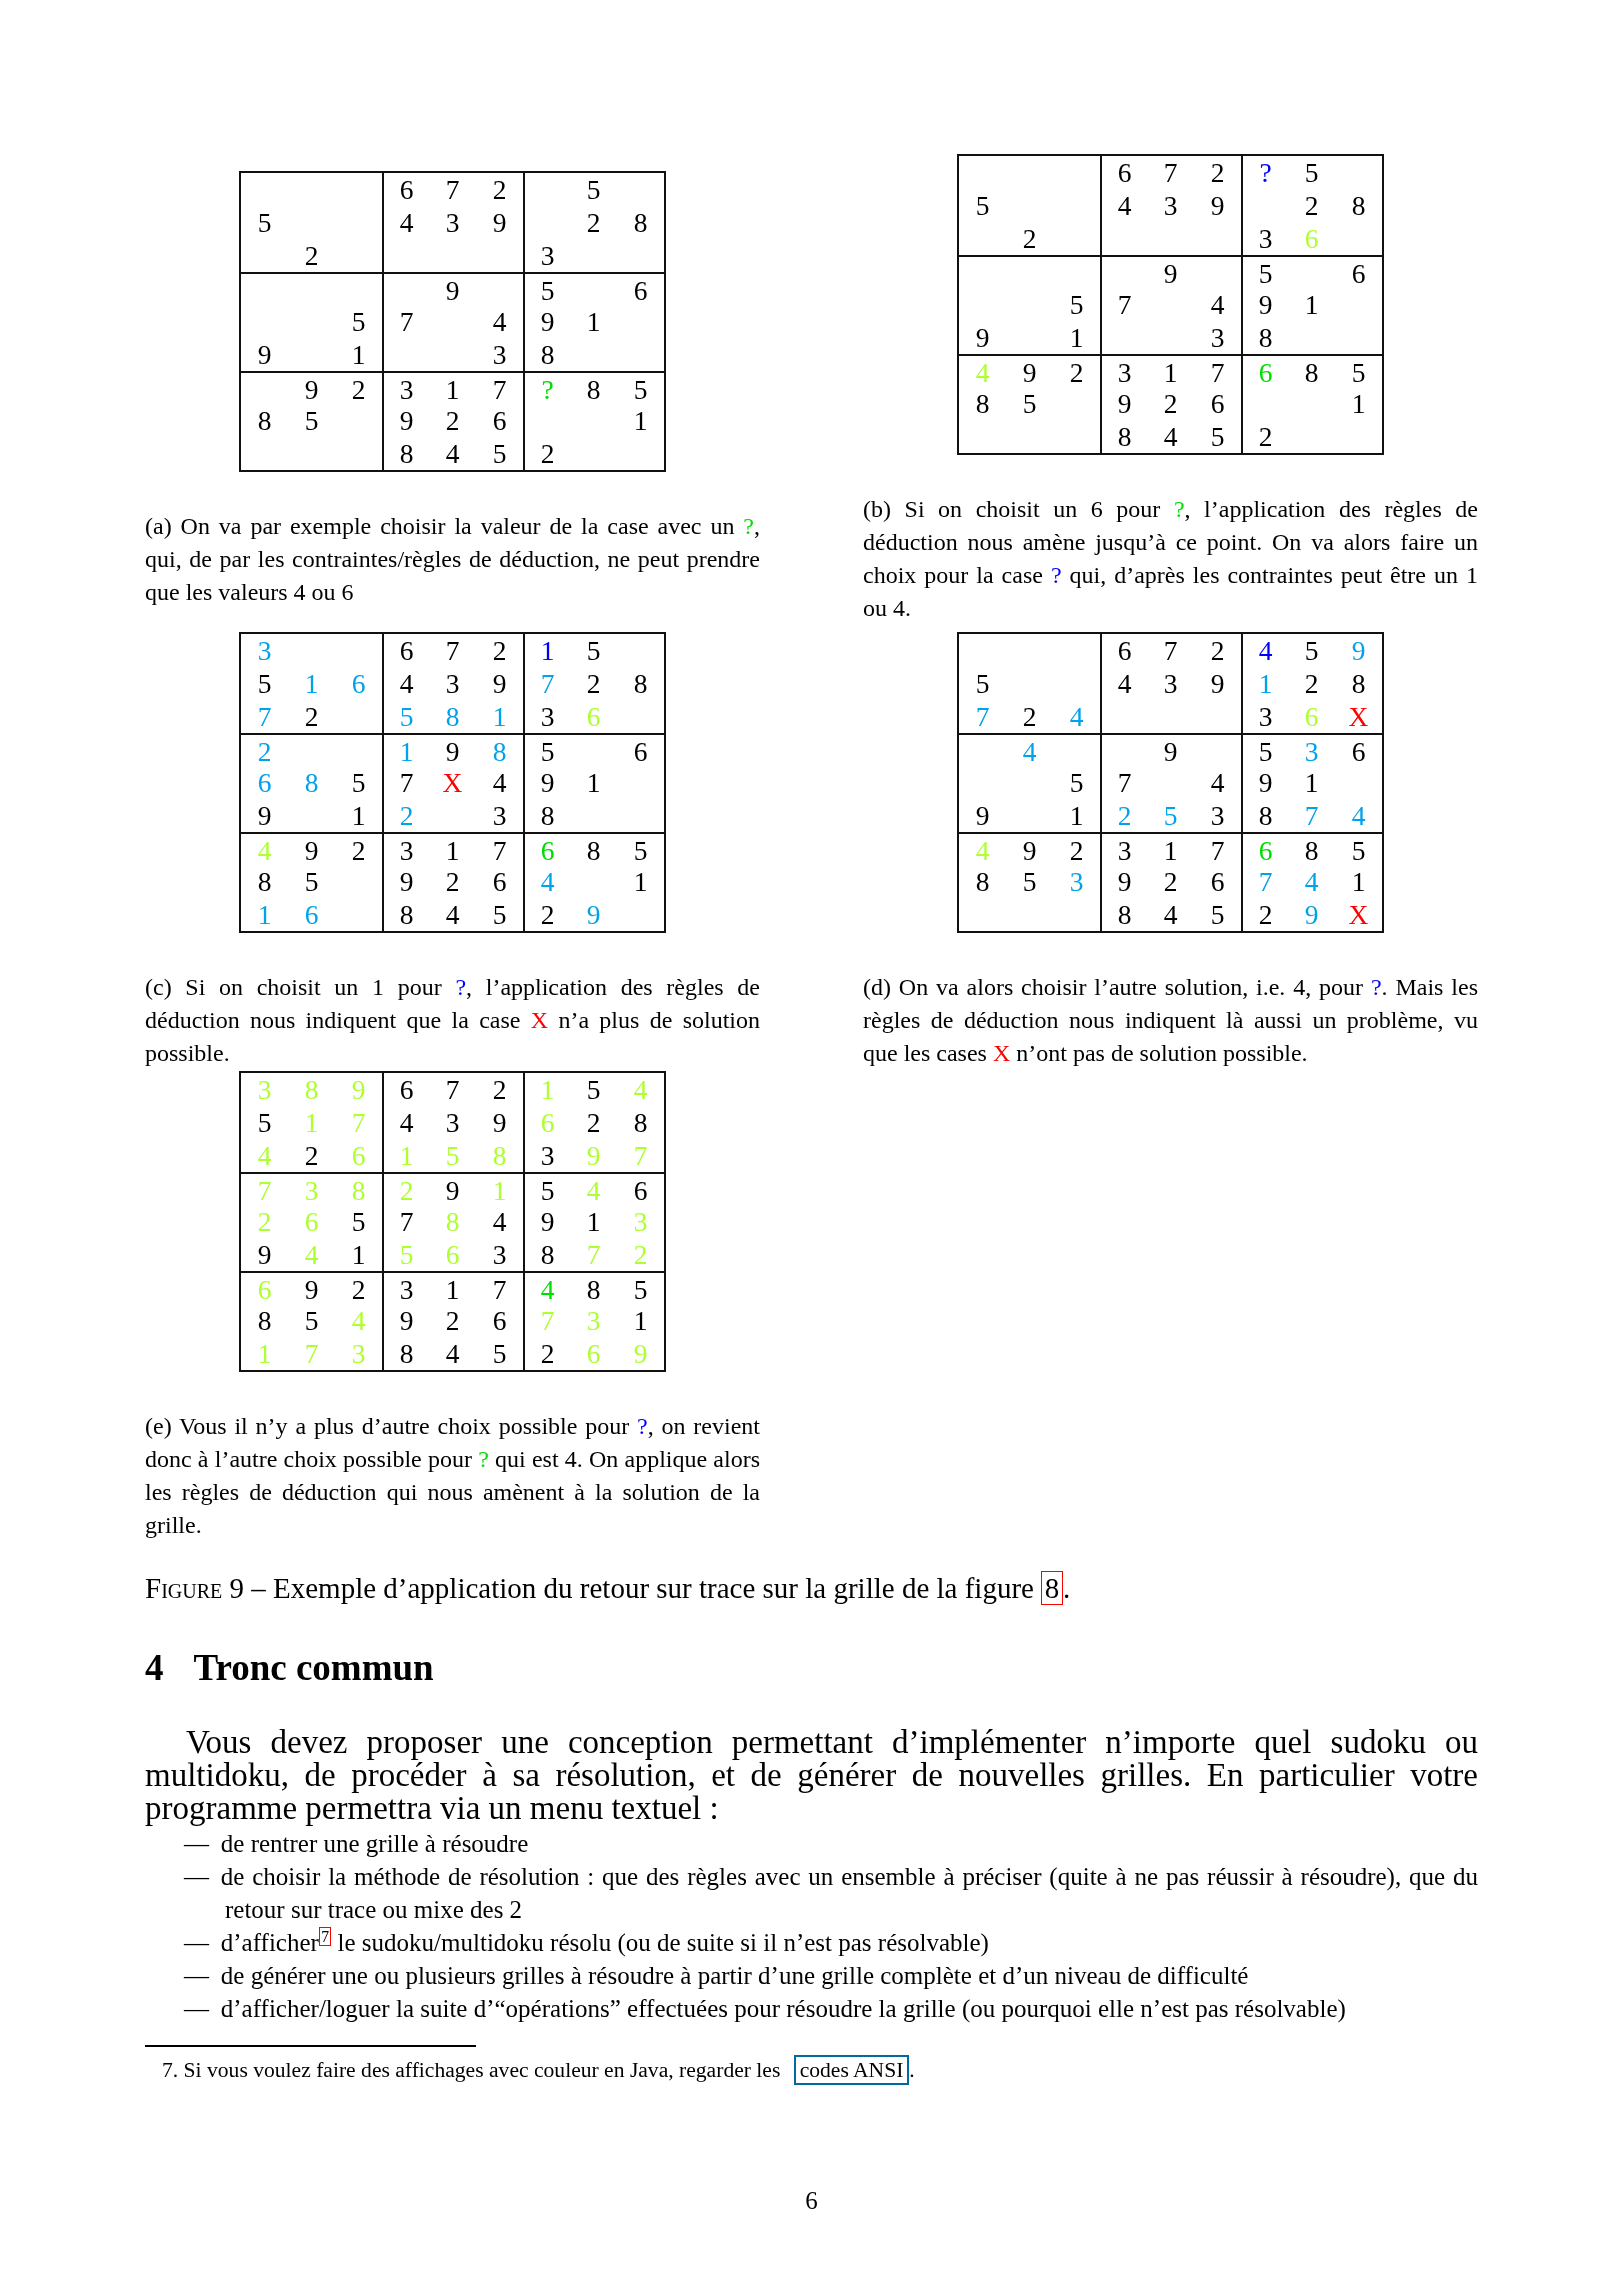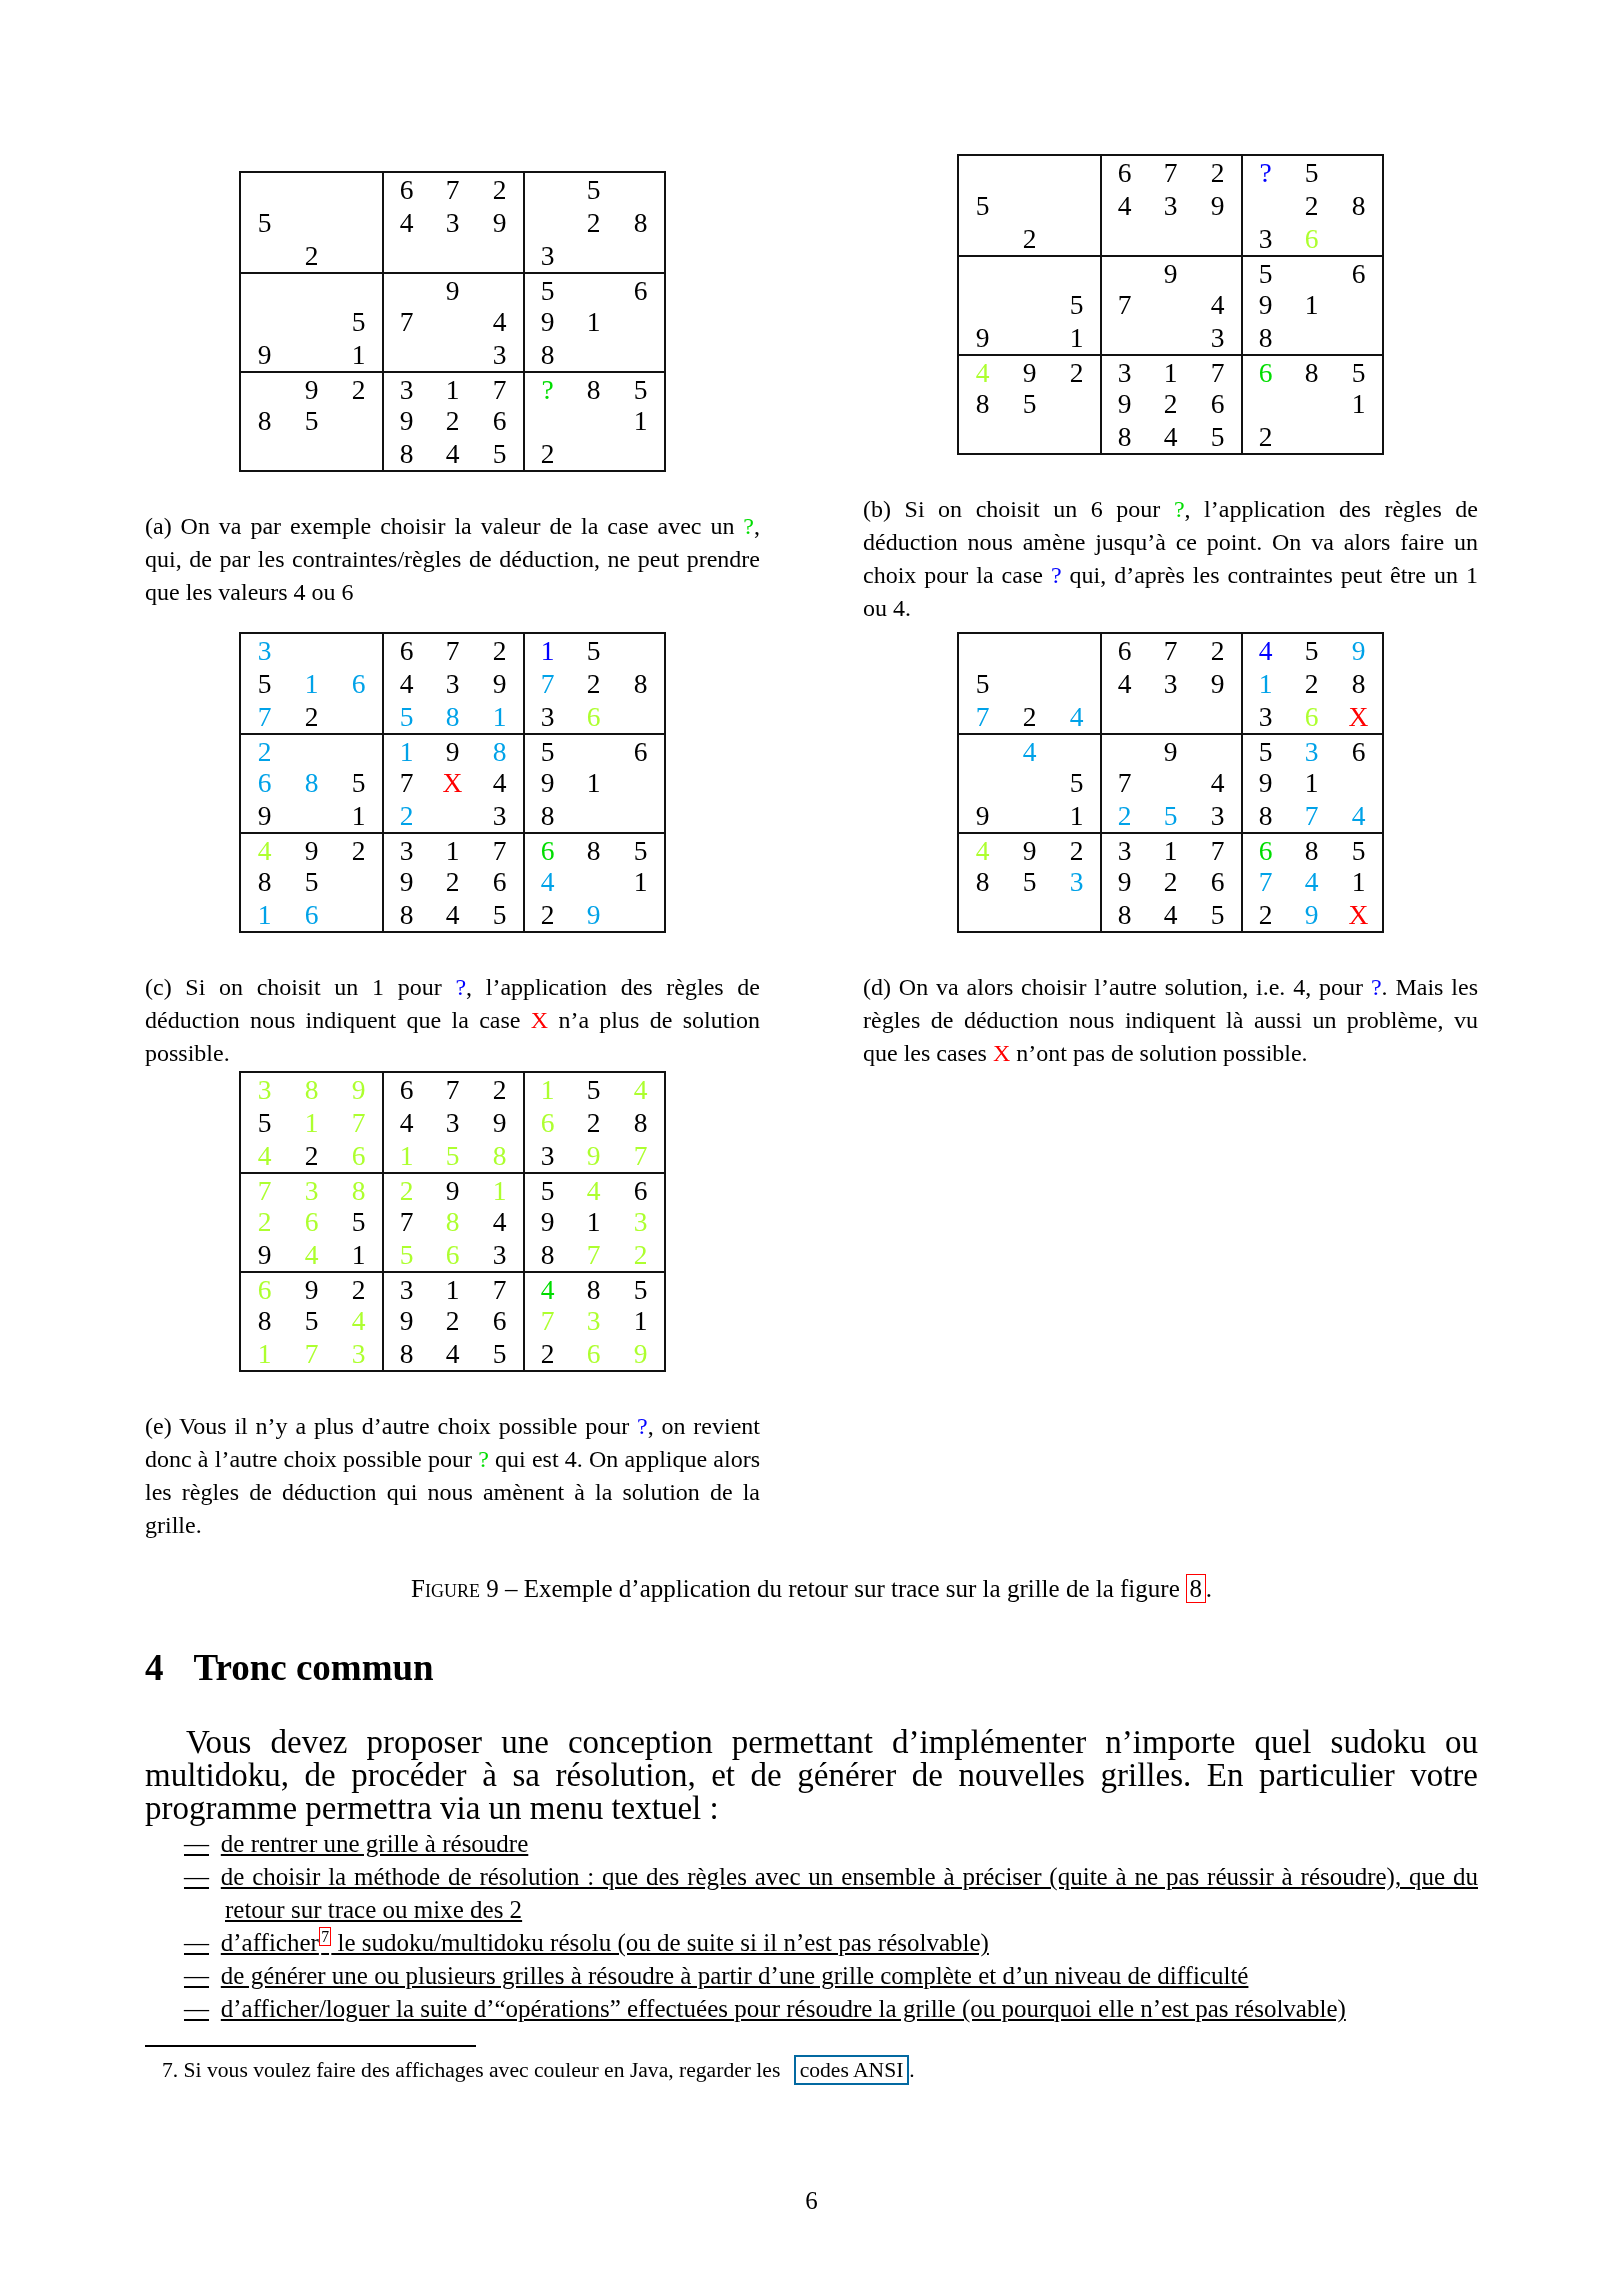--- a/index.html
+++ b/index.html
@@ -25,30 +25,30 @@
   .c-c{color:#00a2e8;}
   .c-b{color:#0000ff;}
   .c-g{color:#00dd00;}
   .c-y{color:#adff2f;}
   .c-r{color:#ff0000;}
   .subcap{
     width:100%;max-width:615px;text-align:justify;font-size:24px;line-height:33px;
     margin:38px 0 0 0;
   }
   .figcap{
-    margin:30px 0 0 0;text-align:center;font-size:25px;line-height:33px;width:100%;
+    margin:30px 0 0 0;text-align:left;font-size:29px;line-height:33px;width:100%;
   }
   .s-sc{font-variant:small-caps;}
   .s-linkred{border:1.3px solid #ff0000;padding:0 2.6px;}
   .s-linkcyan{border:2px solid #0369a1;padding:0.7px 3.9px;margin-left:8px;}
   .s-fnmark{font-size:15.7px;vertical-align:super;line-height:1;border:1.3px solid #ff0000;padding:0 1.3px;}
   .sechead{margin:41px 0 0 0;font-size:37px;font-weight:bold;}
   .secnum{margin-right:30px;}
   .intro{margin:37px 0 0 0;font-size:33px;line-height:33px;text-align:justify;text-indent:41px;}
-  .itemize{margin:2.6px 0 0 0;text-decoration:underline;}
+  .itemize{margin:2.6px 0 0 0;}
   .item{padding-left:80px;text-indent:-41px;text-align:justify;font-size:25px;line-height:33px;}
   .dash{margin-right:11.8px;}
   .fnrule{width:331px;border-top:2px solid #000;margin:19.6px 0 0 0;}
   .footnote{margin:9.2px 0 0 0;padding-left:17px;font-size:21.6px;line-height:29px;}
   .pagenum{position:absolute;left:0;top:2187px;width:100%;text-align:center;font-size:25px;}
 </style>
 </head>
 <body>
 
 <div class="page">

